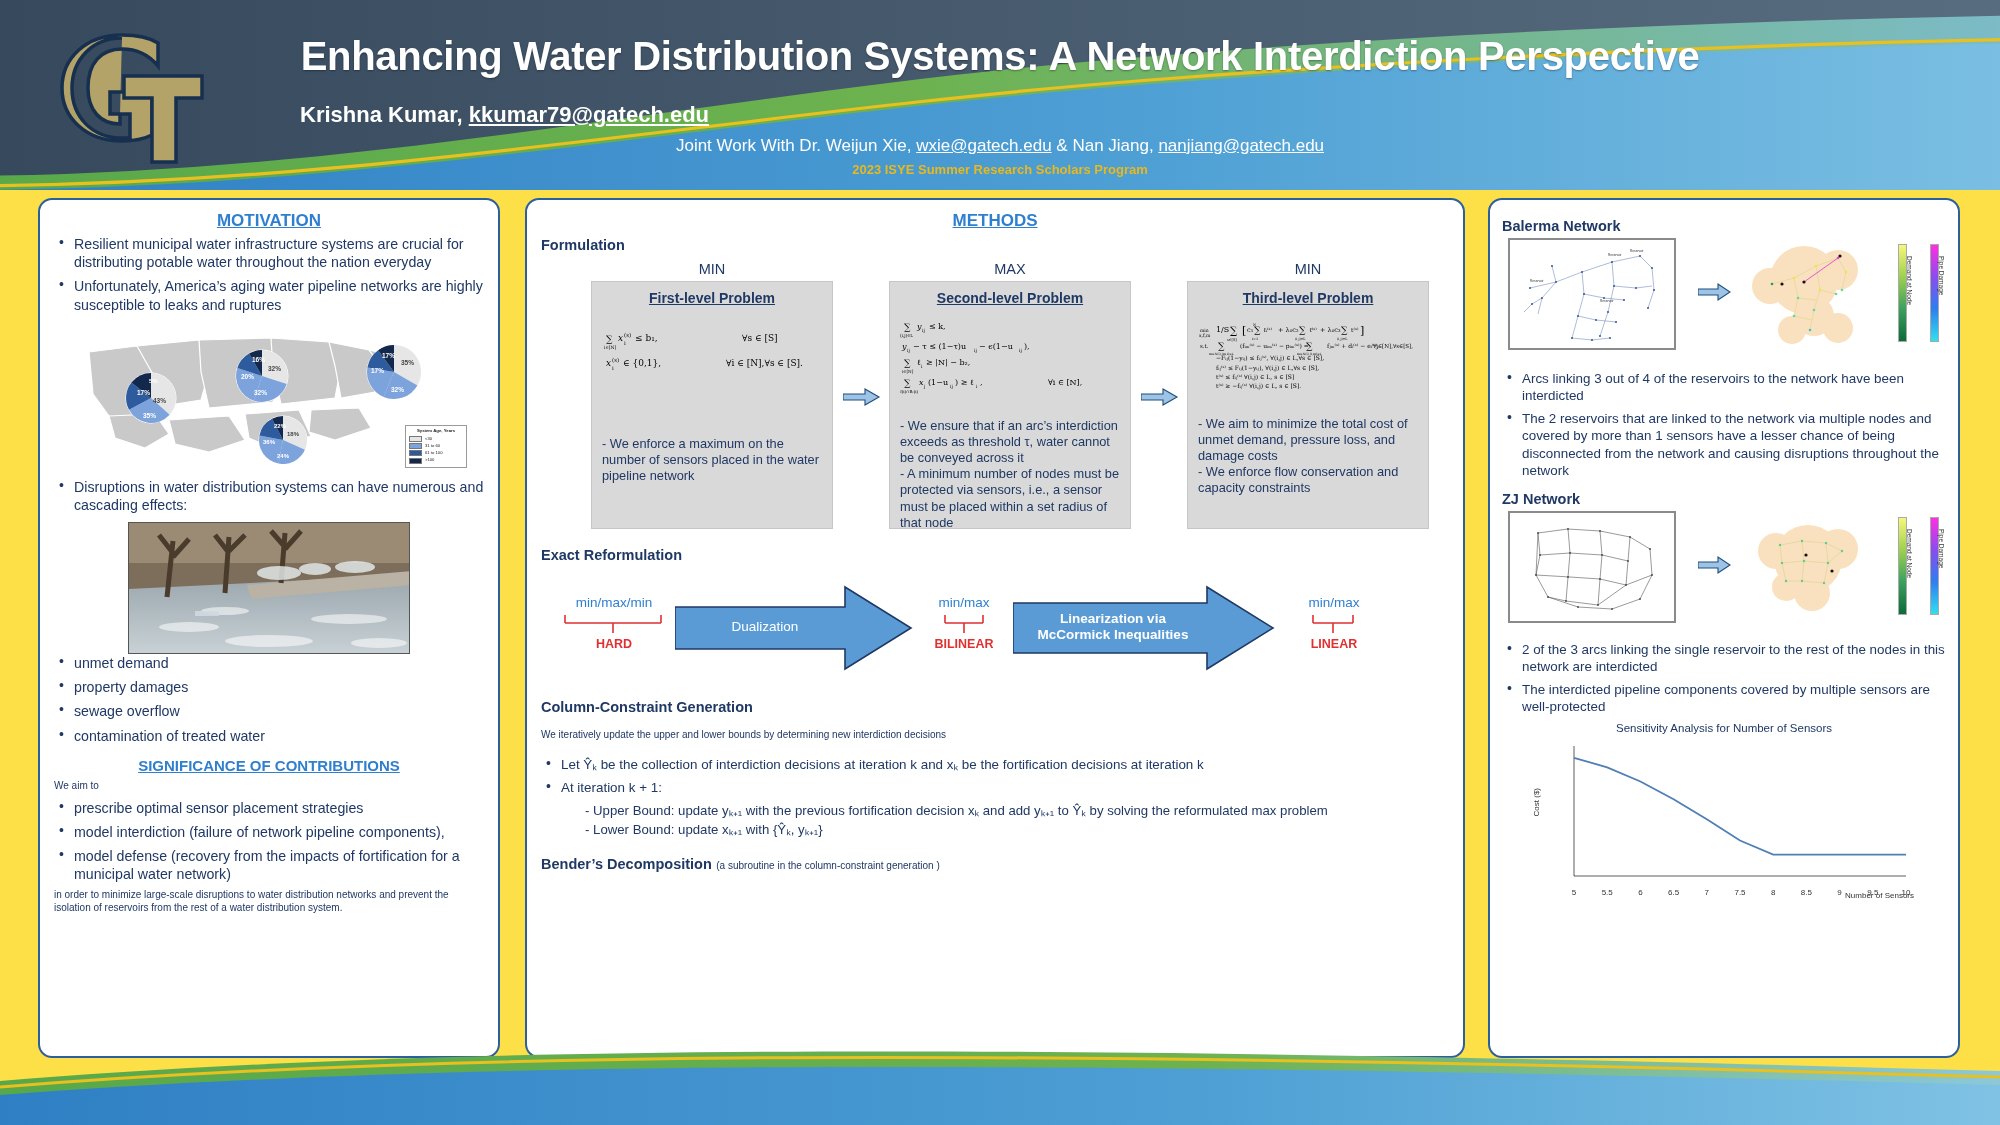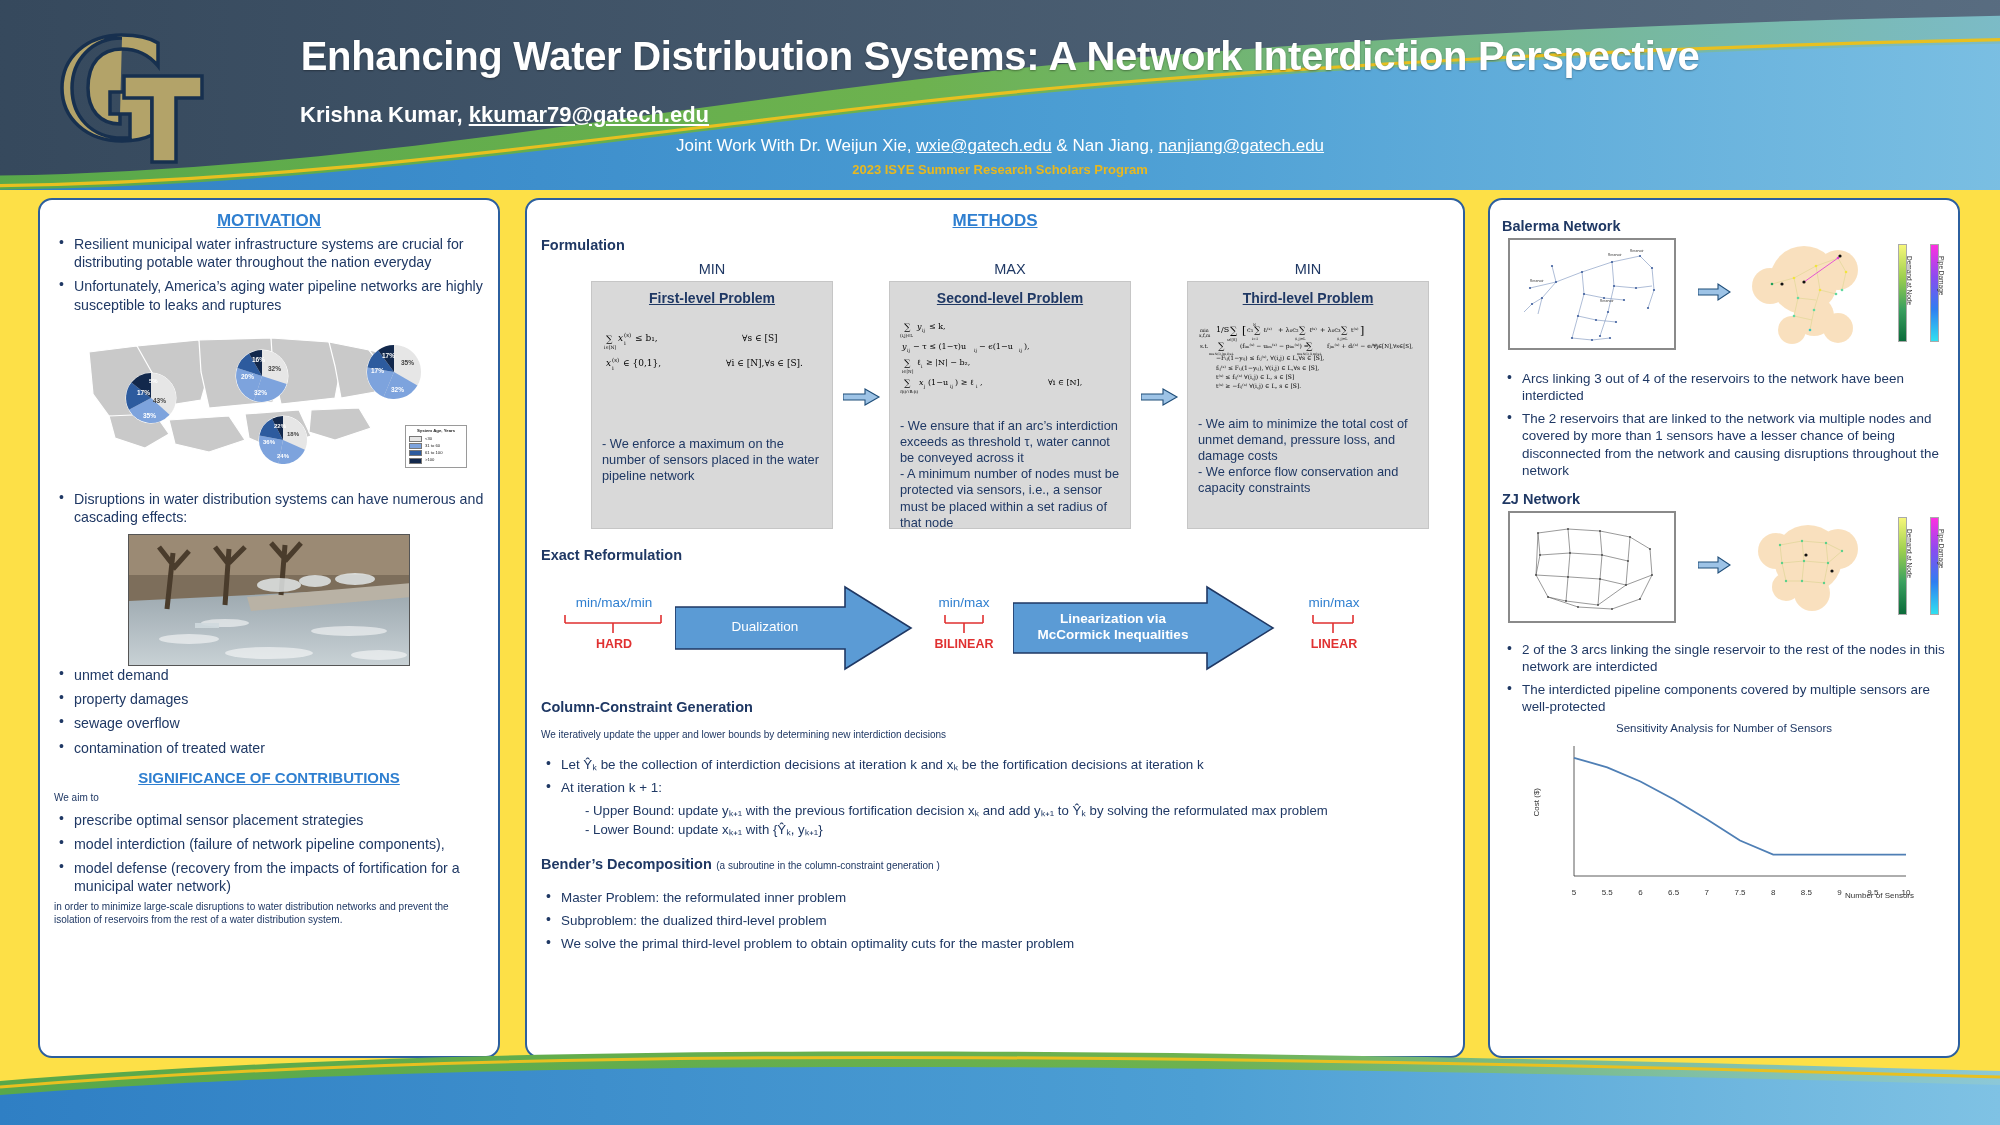--- a/index.html
+++ b/index.html
@@ -297,21 +297,21 @@
             <span class="legend-sw" style="background:#2d5b9e"></span>
             <span>61 to 100</span>
           </div>
           <div class="legend-row">
             <span class="legend-sw" style="background:#12284c"></span>
             <span>&gt;100</span>
           </div>
         </div>
       </div>
 
-      <ul class="bul" style="margin-top:26px">
+      <ul class="bul" style="margin-top:14px">
         <li>Disruptions in water distribution systems can have numerous and cascading effects:</li>
       </ul>
 
       <div class="photo">
         <svg viewBox="0 0 282 132" width="282" height="132" preserveAspectRatio="none">
           <defs>
             <linearGradient id="skyg" x1="0" y1="0" x2="0" y2="1">
               <stop offset="0%" stop-color="#b7a38c"></stop>
                 <stop offset="100%" stop-color="#8d7b66"></stop>
             </linearGradient>
@@ -527,25 +527,20 @@
       </ul>
       <div style="margin-left:44px; color:#1f3864; font-size:13.2px; line-height:1.4">
         <div>- Upper Bound: update yₖ₊₁ with the previous fortification decision xₖ and add yₖ₊₁ to Ŷₖ by solving the reformulated max problem</div>
         <div>- Lower Bound: update xₖ₊₁ with {Ŷₖ, yₖ₊₁}</div>
       </div>
 
       <div style="margin-top:16px">
         <span class="meth-label">Bender’s Decomposition</span>
         <span class="body-txt">(a subroutine in the column-constraint generation )</span>
       </div>
-      <ul class="bul sm" style="margin-top:16px">
-        <li>Master Problem: the reformulated inner problem</li>
-        <li>Subproblem: the dualized third-level problem</li>
-        <li>We solve the primal third-level problem to obtain optimality cuts for the master problem</li>
-      </ul>
     </div>
   </div>
 
   <div class="panel" id="panel-results">
 
     <div class="res-body">
 
       <div class="net-label">Balerma Network</div>
       <div class="net-row">
         <div class="netbox">

